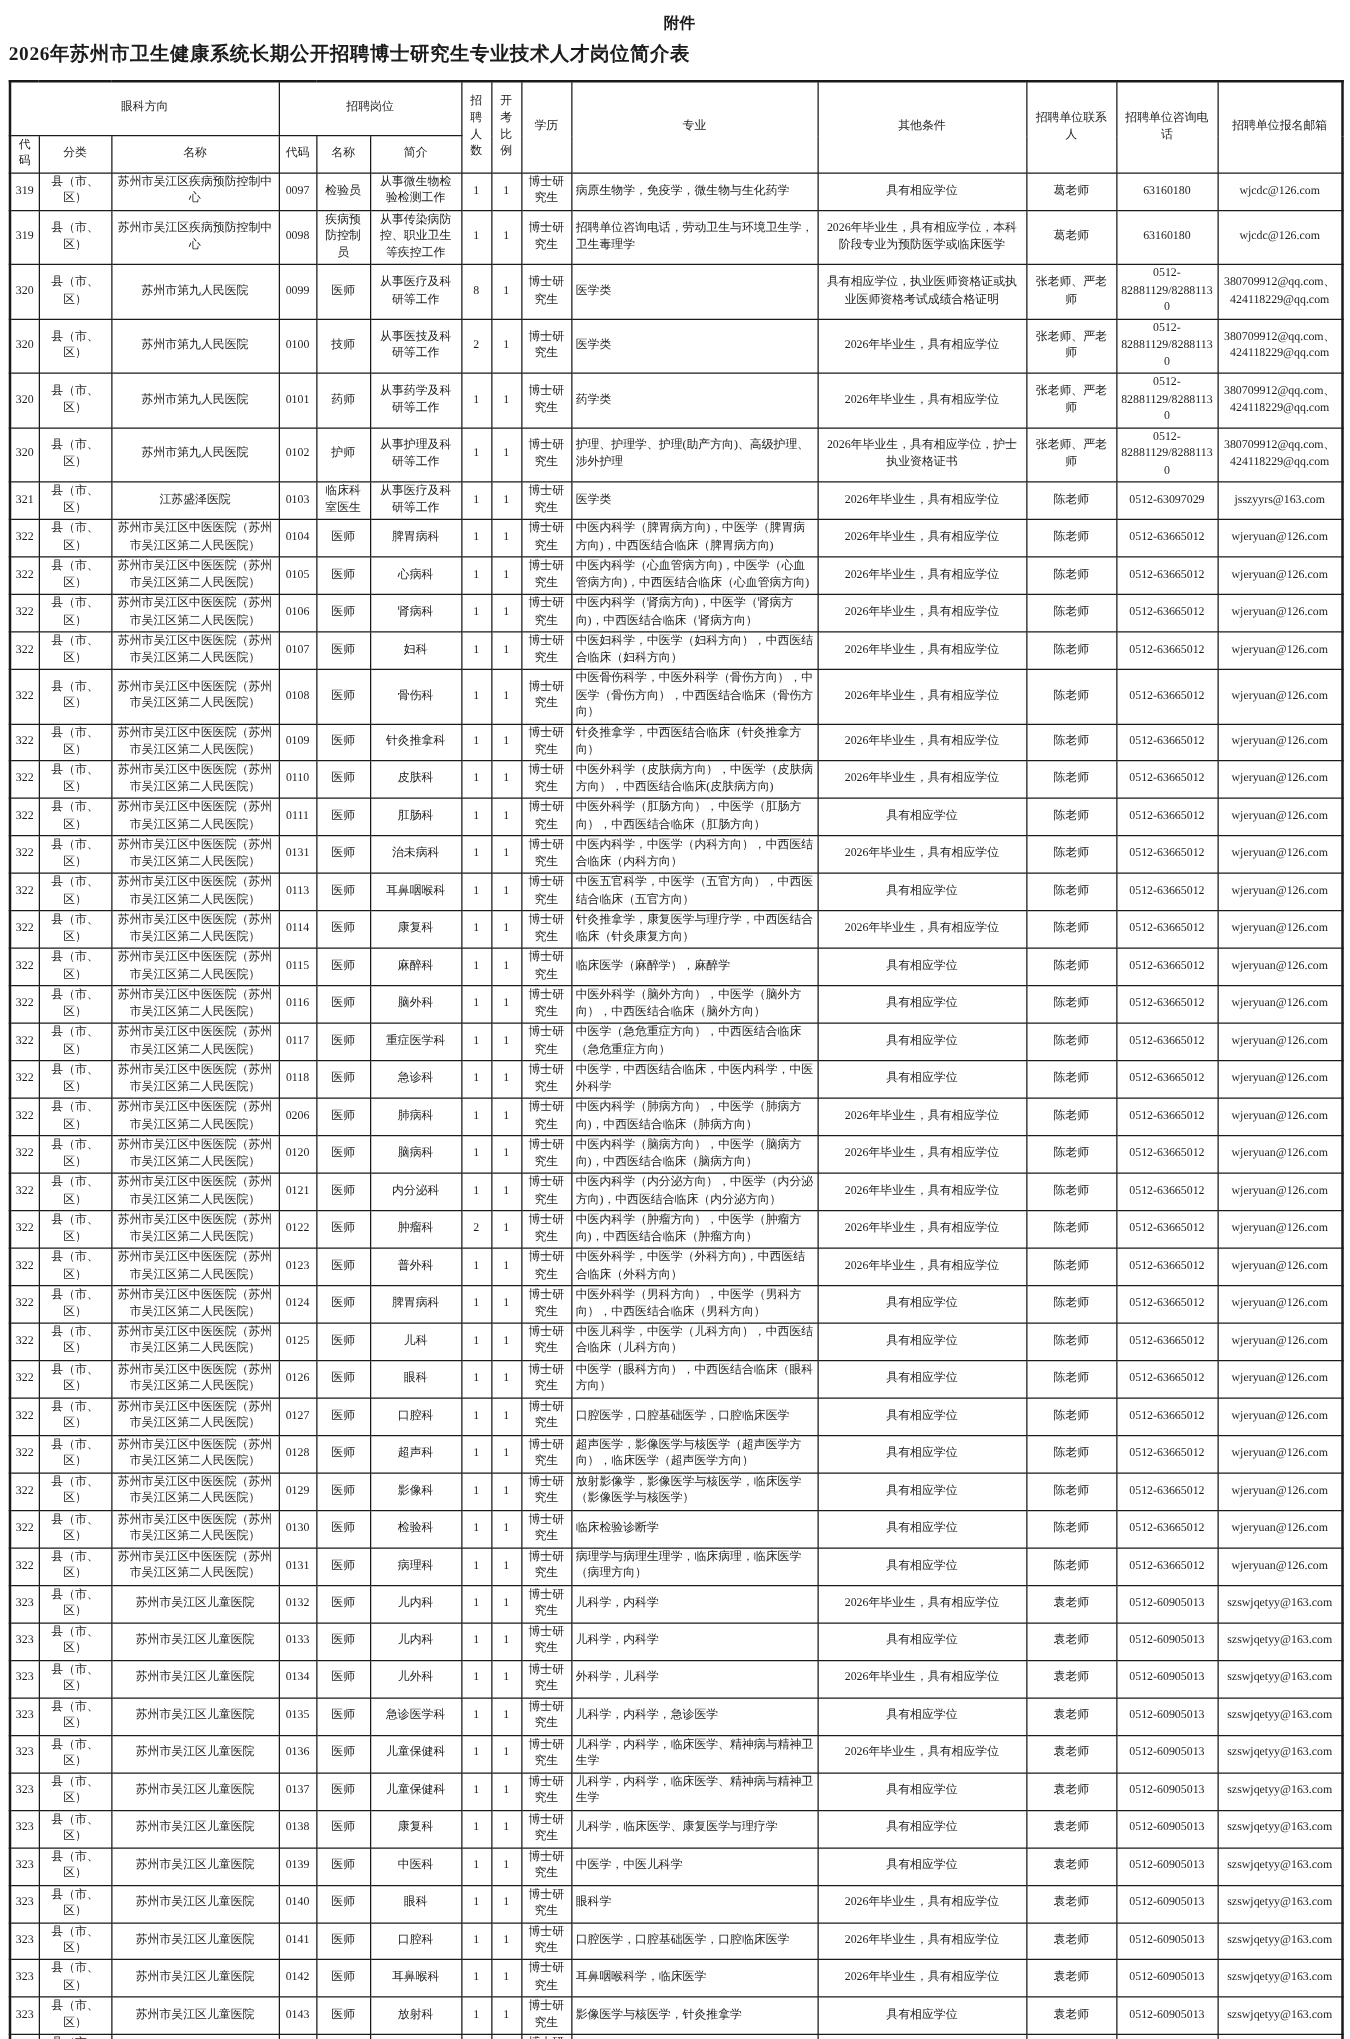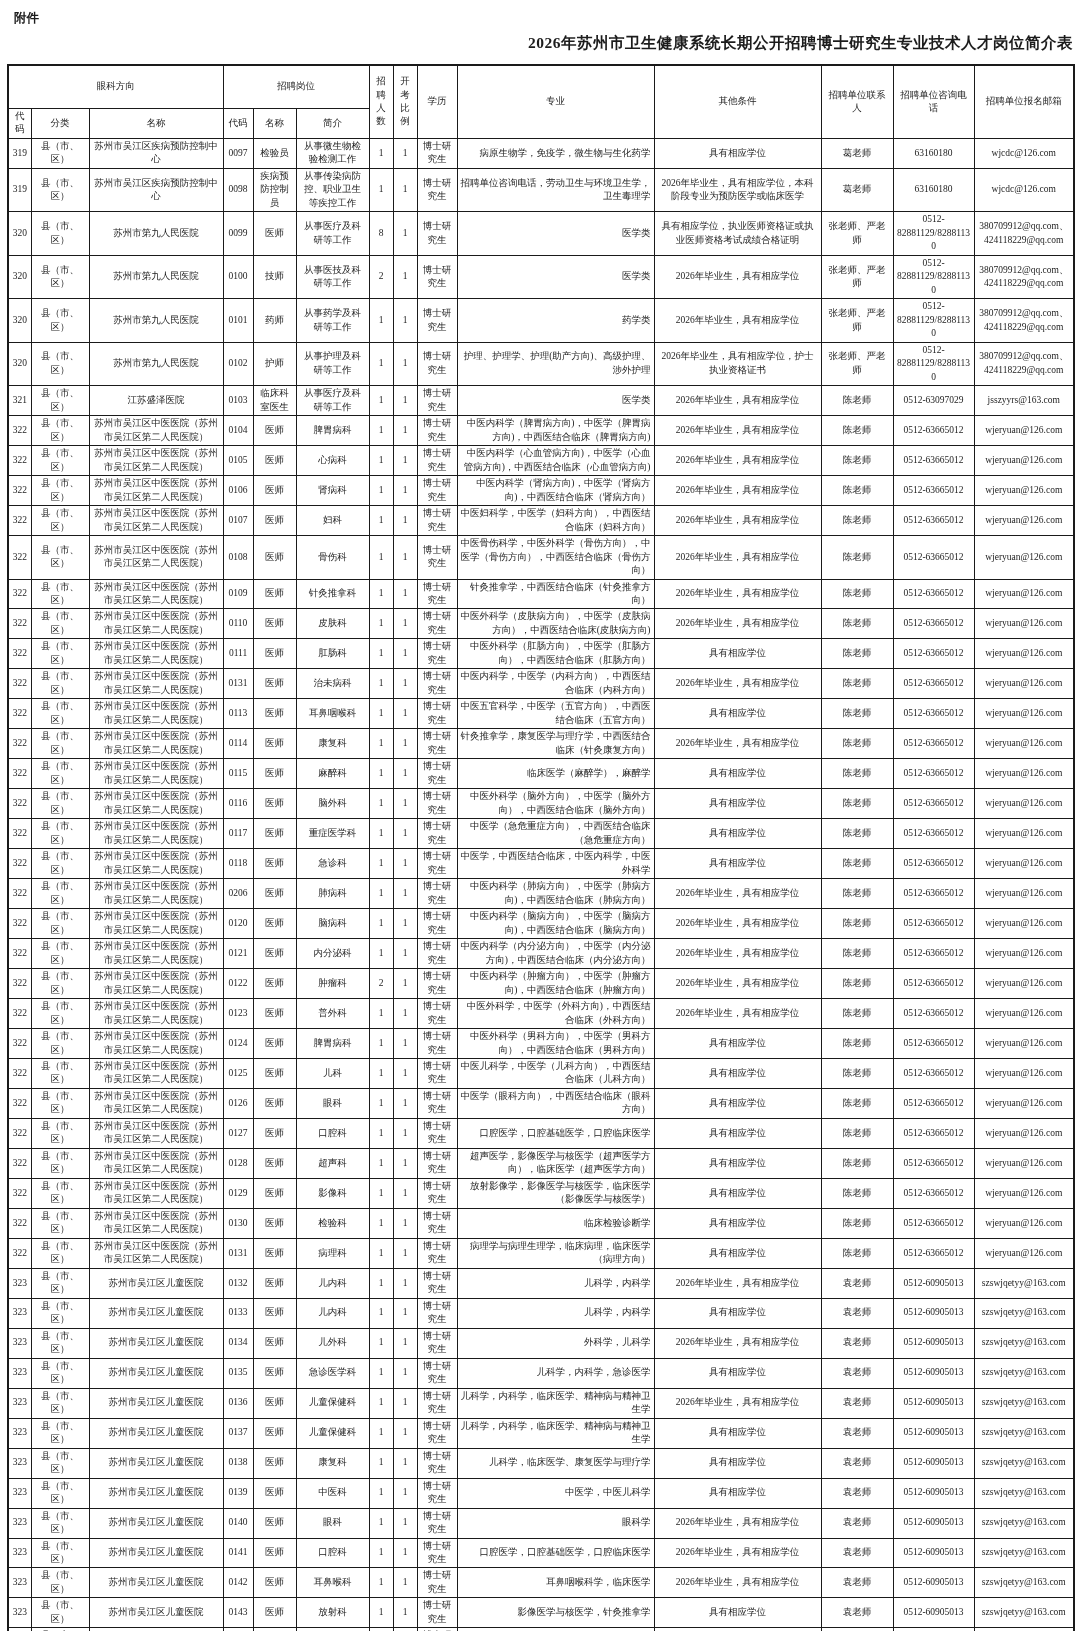--- a/index.html
+++ b/index.html
@@ -4,23 +4,23 @@
 <style>
   html,body{margin:0;padding:0;}
   body{
     width:1080px;
     background:#ffffff;
     color:#1c1c1c;
     font-family:"Liberation Serif","DejaVu Serif",serif;
     -webkit-font-smoothing:antialiased;
   }
   .page{width:1080px;min-height:1631px;box-sizing:border-box;padding:8px 7px 14px 7px;}
-  .attachment{font-size:12.5px;font-weight:bold;margin:2px 0 6px 7px;}
+  .attachment{font-size:12.5px;font-weight:bold;margin:2px 0 6px 7px;text-align:center;}
   .doc-title{
-    text-align:right;
+    text-align:left;
     font-size:15.5px;
     font-weight:bold;
     letter-spacing:.5px;
     margin:2px 0 10px 0;
   }
   table.roster{
     border-collapse:collapse;
     table-layout:fixed;
     width:1066px;
     margin:0 auto;
@@ -34,21 +34,21 @@
     padding:1px 3px;
     text-align:center;
     vertical-align:middle;
     word-break:break-word;
     overflow:hidden;
   }
   thead th{font-size:10px;}
   thead tr.group-row th{height:40px;}
   thead tr.sub-row th{height:22px;}
   tbody td{height:24px;}
-  tbody td.left{text-align:right;}
+  tbody td.left{text-align:left;}
   
   col.c-unit-code{width:23px;}
   col.c-unit-category{width:58px;}
   col.c-unit-name{width:134px;}
   col.c-pos-code{width:30px;}
   col.c-pos-name{width:43px;}
   col.c-pos-desc{width:73px;}
   col.c-headcount{width:24px;}
   col.c-exam-ratio{width:24px;}
   col.c-education{width:40px;}

